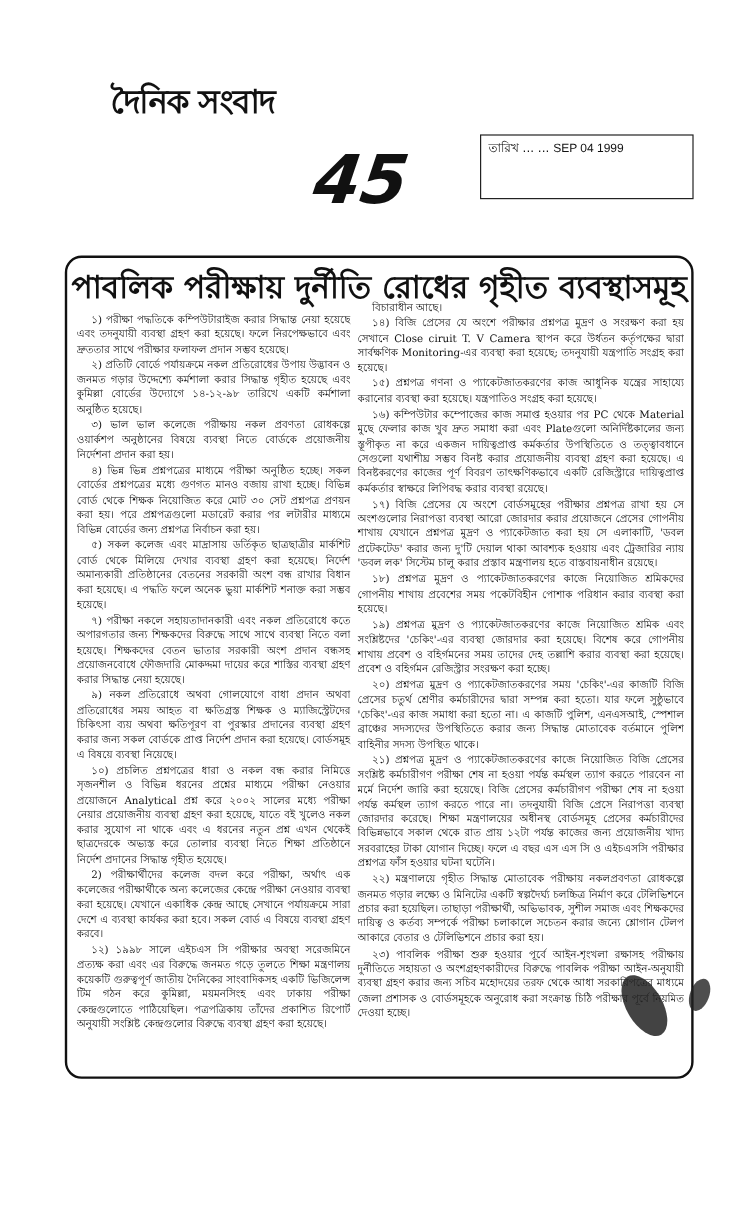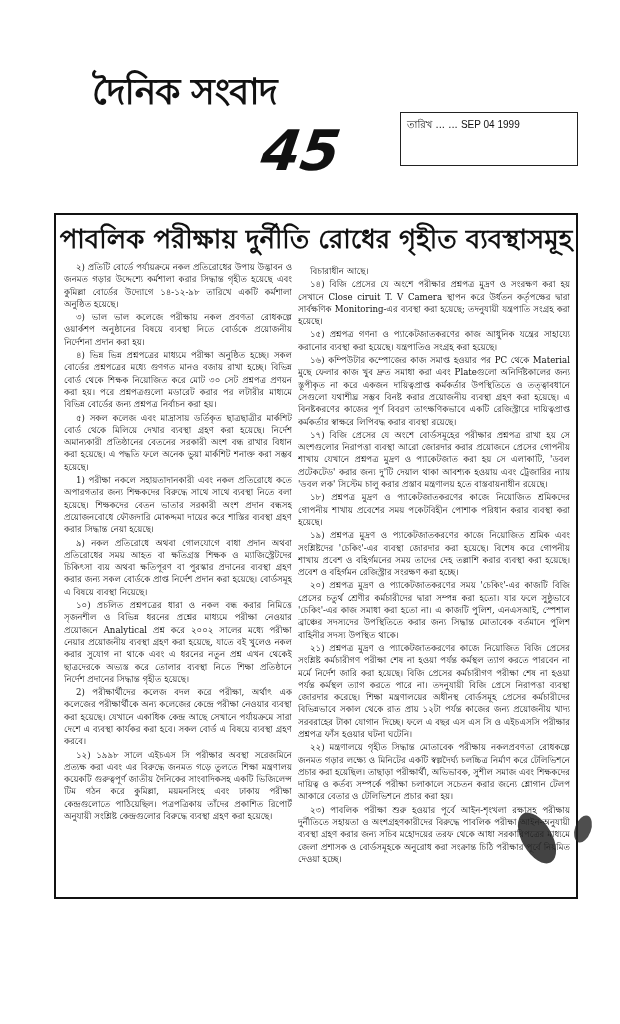--- a/index.html
+++ b/index.html
@@ -1,50 +1,51 @@
 <!DOCTYPE html>
 <html><head>
 <meta charset="utf-8">
 <style>
   html,body{margin:0;padding:0;}
   body{width:620px;height:1024px;background:#fff;position:relative;overflow:hidden;font-family:"DejaVu Sans",sans-serif;color:#111;}
-  .masthead{position:absolute;left:92px;top:64px;font-size:36px;font-weight:bold;letter-spacing:-1px;font-family:"DejaVu Serif",serif;}
+  .masthead{position:absolute;left:92px;top:64px;font-size:27px;font-weight:bold;letter-spacing:-1px;font-family:"DejaVu Serif",serif;}
   .handnum{position:absolute;left:262px;top:118px;font-size:56px;font-weight:bold;font-style:italic;font-family:"DejaVu Sans",sans-serif;transform:skewX(-8deg);}
   .stamp{position:absolute;left:400px;top:112px;width:178px;height:54px;border:1.5px solid #222;font-size:10px;padding:4px 6px;box-sizing:border-box;line-height:16px;}
   .stamp .date{font-family:"Liberation Sans",sans-serif;}
-  .clip{position:absolute;left:54px;top:213px;width:524px;height:686px;border:2px solid #111;border-radius:0;box-sizing:border-box;}
+  .clip{position:absolute;left:54px;top:213px;width:524px;height:686px;border:2px solid #111;border-radius:14px;box-sizing:border-box;}
   .headline{position:absolute;left:0;right:0;top:4px;text-align:center;font-size:26px;font-weight:bold;white-space:nowrap;font-family:"DejaVu Serif",serif;}
   .col{position:absolute;top:46px;font-size:8.6px;line-height:12.3px;text-align:justify;overflow:hidden;font-family:"DejaVu Serif",serif;}
   .col.left{left:8px;width:228px;height:636px;}
-  .col.right{left:242px;width:272px;top:50px;height:630px;}
+  .col.right{left:242px;width:272px;top:36px;height:630px;}
   .col p{margin:0 0 1px 0;text-indent:12px;}
   .smudge{position:absolute;left:522px;top:810px;width:30px;height:56px;background:#222;border-radius:50%;transform:rotate(-30deg);opacity:.85;}
   .smudge2{position:absolute;left:575px;top:815px;width:16px;height:28px;background:#222;border-radius:50%;transform:rotate(20deg);opacity:.8;}
 </style>
 </head>
 <body>
 
 <div class="masthead">দৈনিক সংবাদ</div>
 <div class="handnum">45</div>
 
 <div class="stamp">
   <div>
     <span>তারিখ ... ...</span>
     <span class="date">SEP 04 1999</span>
   </div>
 </div>
 
 <div class="clip">
   <div class="headline">পাবলিক পরীক্ষায় দুর্নীতি রোধের গৃহীত ব্যবস্থাসমূহ</div>
   <div class="col left" id="leftcol">
+      <p>১) পরীক্ষা পদ্ধতিকে কম্পিউটারাইজ করার সিদ্ধান্ত নেয়া হয়েছে এবং তদনুযায়ী ব্যবস্থা গ্রহণ করা হয়েছে। ফলে নিরপেক্ষভাবে এবং দ্রুততার সাথে পরীক্ষার ফলাফল প্রদান সম্ভব হয়েছে।</p>
       <p>২) প্রতিটি বোর্ডে পর্যায়ক্রমে নকল প্রতিরোধের উপায় উদ্ভাবন ও জনমত গড়ার উদ্দেশ্যে কর্মশালা করার সিদ্ধান্ত গৃহীত হয়েছে এবং কুমিল্লা বোর্ডের উদ্যোগে ১৪-১২-৯৮ তারিখে একটি কর্মশালা অনুষ্ঠিত হয়েছে।</p>
       <p>৩) ভাল ভাল কলেজে পরীক্ষায় নকল প্রবণতা রোধকল্পে ওয়ার্কশপ অনুষ্ঠানের বিষয়ে ব্যবস্থা নিতে বোর্ডকে প্রয়োজনীয় নির্দেশনা প্রদান করা হয়।</p>
       <p>৪) ভিন্ন ভিন্ন প্রশ্নপত্রের মাধ্যমে পরীক্ষা অনুষ্ঠিত হচ্ছে। সকল বোর্ডের প্রশ্নপত্রের মধ্যে গুণগত মানও বজায় রাখা হচ্ছে। বিভিন্ন বোর্ড থেকে শিক্ষক নিয়োজিত করে মোট ৩০ সেট প্রশ্নপত্র প্রণয়ন করা হয়। পরে প্রশ্নপত্রগুলো মডারেট করার পর লটারীর মাধ্যমে বিভিন্ন বোর্ডের জন্য প্রশ্নপত্র নির্বাচন করা হয়।</p>
       <p>৫) সকল কলেজ এবং মাদ্রাসায় ডর্তিকৃত ছাত্রছাত্রীর মার্কশিট বোর্ড থেকে মিলিয়ে দেখার ব্যবস্থা গ্রহণ করা হয়েছে। নির্দেশ অমান্যকারী প্রতিষ্ঠানের বেতনের সরকারী অংশ বন্ধ রাখার বিধান করা হয়েছে। এ পদ্ধতি ফলে অনেক ভুয়া মার্কশিট শনাক্ত করা সম্ভব হয়েছে।</p>
-      <p>1) পরীক্ষা নকলে সহায়তাদানকারী এবং নকল প্রতিরোধে কতে অপারগতার জন্য শিক্ষকদের বিরুদ্ধে সাথে সাথে ব্যবস্থা নিতে বলা হয়েছে। শিক্ষকদের বেতন ভাতার সরকারী অংশ প্রদান বন্ধসহ প্রয়োজনবোধে ফৌজদারি মোকদ্দমা দায়ের করে শাস্তির ব্যবস্থা গ্রহণ করার সিদ্ধান্ত নেয়া হয়েছে।</p>
+      <p>৭) পরীক্ষা নকলে সহায়তাদানকারী এবং নকল প্রতিরোধে কতে অপারগতার জন্য শিক্ষকদের বিরুদ্ধে সাথে সাথে ব্যবস্থা নিতে বলা হয়েছে। শিক্ষকদের বেতন ভাতার সরকারী অংশ প্রদান বন্ধসহ প্রয়োজনবোধে ফৌজদারি মোকদ্দমা দায়ের করে শাস্তির ব্যবস্থা গ্রহণ করার সিদ্ধান্ত নেয়া হয়েছে।</p>
       <p>৯) নকল প্রতিরোধে অথবা গোলযোগে বাধা প্রদান অথবা প্রতিরোধের সময় আহত বা ক্ষতিগ্রস্ত শিক্ষক ও ম্যাজিস্ট্রেটদের চিকিৎসা ব্যয় অথবা ক্ষতিপূরণ বা পুরস্কার প্রদানের ব্যবস্থা গ্রহণ করার জন্য সকল বোর্ডকে প্রাপ্ত নির্দেশ প্রদান করা হয়েছে। বোর্ডসমূহ এ বিষয়ে ব্যবস্থা নিয়েছে।</p>
       <p>১০) প্রচলিত প্রশ্নপত্রের ধারা ও নকল বন্ধ করার নিমিত্তে সৃজনশীল ও বিভিন্ন ধরনের প্রশ্নের মাধ্যমে পরীক্ষা নেওয়ার প্রয়োজনে Analytical প্রশ্ন করে ২০০২ সালের মধ্যে পরীক্ষা নেয়ার প্রয়োজনীয় ব্যবস্থা গ্রহণ করা হয়েছে, যাতে বই খুলেও নকল করার সুযোগ না থাকে এবং এ ধরনের নতুন প্রশ্ন এখন থেকেই ছাত্রদেরকে অভ্যস্ত করে তোলার ব্যবস্থা নিতে শিক্ষা প্রতিষ্ঠানে নির্দেশ প্রদানের সিদ্ধান্ত গৃহীত হয়েছে।</p>
       <p>2) পরীক্ষার্থীদের কলেজ বদল করে পরীক্ষা, অর্থাৎ এক কলেজের পরীক্ষার্থীকে অন্য কলেজের কেন্দ্রে পরীক্ষা নেওয়ার ব্যবস্থা করা হয়েছে। যেখানে একাধিক কেন্দ্র আছে সেখানে পর্যায়ক্রমে সারা দেশে এ ব্যবস্থা কার্যকর করা হবে। সকল বোর্ড এ বিষয়ে ব্যবস্থা গ্রহণ করবে।</p>
       <p>১২) ১৯৯৮ সালে এইচএস সি পরীক্ষার অবস্থা সরেজমিনে প্রত্যক্ষ করা এবং এর বিরুদ্ধে জনমত গড়ে তুলতে শিক্ষা মন্ত্রণালয় কয়েকটি গুরুত্বপূর্ণ জাতীয় দৈনিকের সাংবাদিকসহ একটি ভিজিলেন্স টিম গঠন করে কুমিল্লা, ময়মনসিংহ এবং ঢাকায় পরীক্ষা কেন্দ্রগুলোতে পাঠিয়েছিল। পত্রপত্রিকায় তাঁদের প্রকাশিত রিপোর্ট অনুযায়ী সংশ্লিষ্ট কেন্দ্রগুলোর বিরুদ্ধে ব্যবস্থা গ্রহণ করা হয়েছে।</p>
     </div>
   <div class="col right" id="rightcol">
       <p>বিচারাধীন আছে।</p>
       <p>১৪) বিজি প্রেসের যে অংশে পরীক্ষার প্রশ্নপত্র মুদ্রণ ও সংরক্ষণ করা হয় সেখানে Close ciruit T. V Camera স্থাপন করে উর্ধতন কর্তৃপক্ষের দ্বারা সার্বক্ষণিক Monitoring-এর ব্যবস্থা করা হয়েছে; তদনুযায়ী যন্ত্রপাতি সংগ্রহ করা হয়েছে।</p>
       <p>১৫) প্রশ্নপত্র গণনা ও প্যাকেটজাতকরণের কাজ আধুনিক যন্ত্রের সাহায্যে করানোর ব্যবস্থা করা হয়েছে। যন্ত্রপাতিও সংগ্রহ করা হয়েছে।</p>
       <p>১৬) কম্পিউটার কম্পোজের কাজ সমাপ্ত হওয়ার পর PC থেকে Material মুছে ফেলার কাজ খুব দ্রুত সমাধা করা এবং Plateগুলো অনির্দিষ্টকালের জন্য স্তূপীকৃত না করে একজন দায়িত্বপ্রাপ্ত কর্মকর্তার উপস্থিতিতে ও তত্ত্বাবধানে সেগুলো যথাশীঘ্র সম্ভব বিনষ্ট করার প্রয়োজনীয় ব্যবস্থা গ্রহণ করা হয়েছে। এ বিনষ্টকরণের কাজের পূর্ণ বিবরণ তাৎক্ষণিকভাবে একটি রেজিস্ট্রারে দায়িত্বপ্রাপ্ত কর্মকর্তার স্বাক্ষরে লিপিবদ্ধ করার ব্যবস্থা রয়েছে।</p>

